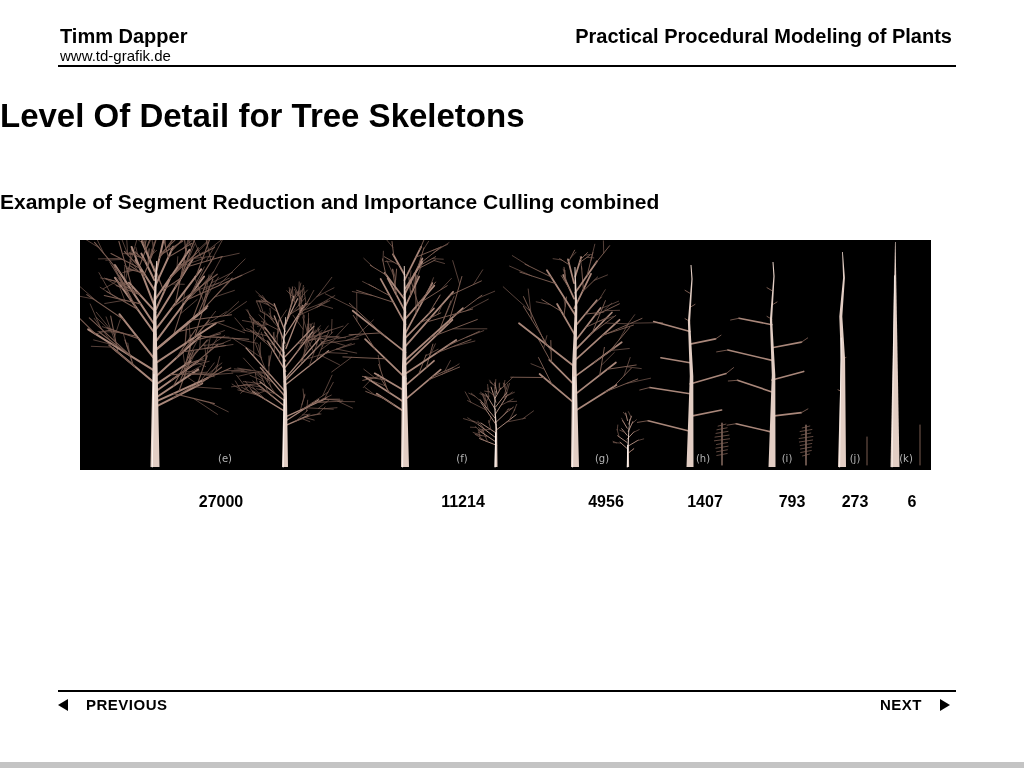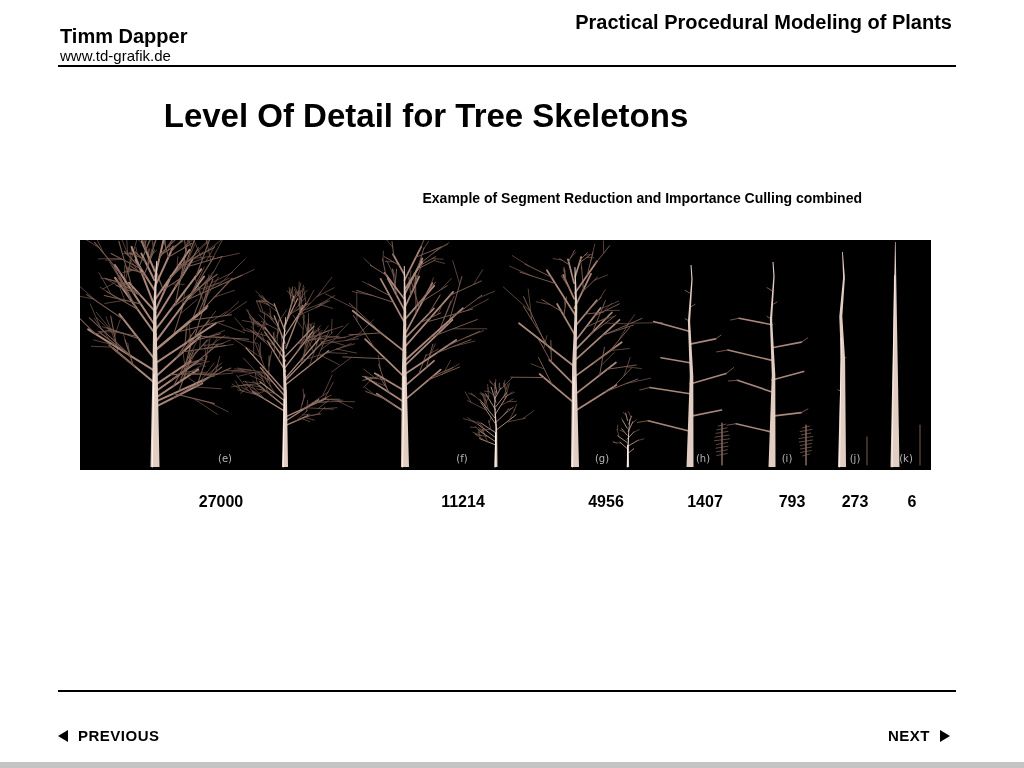--- a/index.html
+++ b/index.html
@@ -1,44 +1,44 @@
 <!DOCTYPE html>
 <html><head>
 <meta charset="utf-8">
 <style>
   html,body{margin:0;padding:0;}
   body{
     width:1024px;height:768px;position:relative;background:#ffffff;
     font-family:"Liberation Sans", sans-serif;color:#000;overflow:hidden;
   }
   .header-left{position:absolute;left:60px;top:26px;line-height:20px;}
-  .header-right{position:absolute;right:72px;top:12px;line-height:20px;}
+  .header-right{position:absolute;right:72px;top:26px;line-height:20px;}
   .hdr-bold{font-size:20px;font-weight:bold;}
   .hdr-reg{font-size:15px;}
   .header-rule{position:absolute;left:58px;right:68px;top:65px;border-top:2px solid #000;}
   .slide-title{
-    position:absolute;left:0;top:97px;width:852px;text-align:center;
+    position:absolute;left:0;top:97px;width:852px;text-align:left;
     font-size:33px;font-weight:bold;letter-spacing:0px;
   }
   .slide-subtitle{
-    position:absolute;left:0;top:190px;width:862px;text-align:right;
-    font-size:14px;font-weight:bold;
+    position:absolute;left:0;top:190px;width:862px;text-align:left;
+    font-size:21px;font-weight:bold;
   }
   .figure{
     position:absolute;left:80px;top:240px;width:851px;height:230px;background:#000;
   }
   .figure svg{display:block;}
   .count{
     position:absolute;top:493px;transform:translateX(-50%);
     font-size:16px;font-weight:bold;white-space:nowrap;
   }
   .footer-rule{position:absolute;left:58px;right:68px;top:690px;border-top:2px solid #000;}
   .nav{
-    position:absolute;top:727px;font-size:15px;font-weight:bold;letter-spacing:0.5px;
-    display:flex;align-items:center;gap:10px;cursor:pointer;
+    position:absolute;top:696px;font-size:15px;font-weight:bold;letter-spacing:0.5px;
+    display:flex;align-items:center;gap:18px;cursor:pointer;
   }
   .nav-prev{left:58px;}
   .nav-next{right:74px;}
   .tri{display:inline-block;width:0;height:0;}
   .tri-left{border-top:6px solid transparent;border-bottom:6px solid transparent;border-right:10px solid #000;}
   .tri-right{border-top:6px solid transparent;border-bottom:6px solid transparent;border-left:10px solid #000;}
   .bottom-strip{position:absolute;left:0;right:0;bottom:0;height:6px;background:#c4c4c4;}
 </style>
 </head>
 <body>

